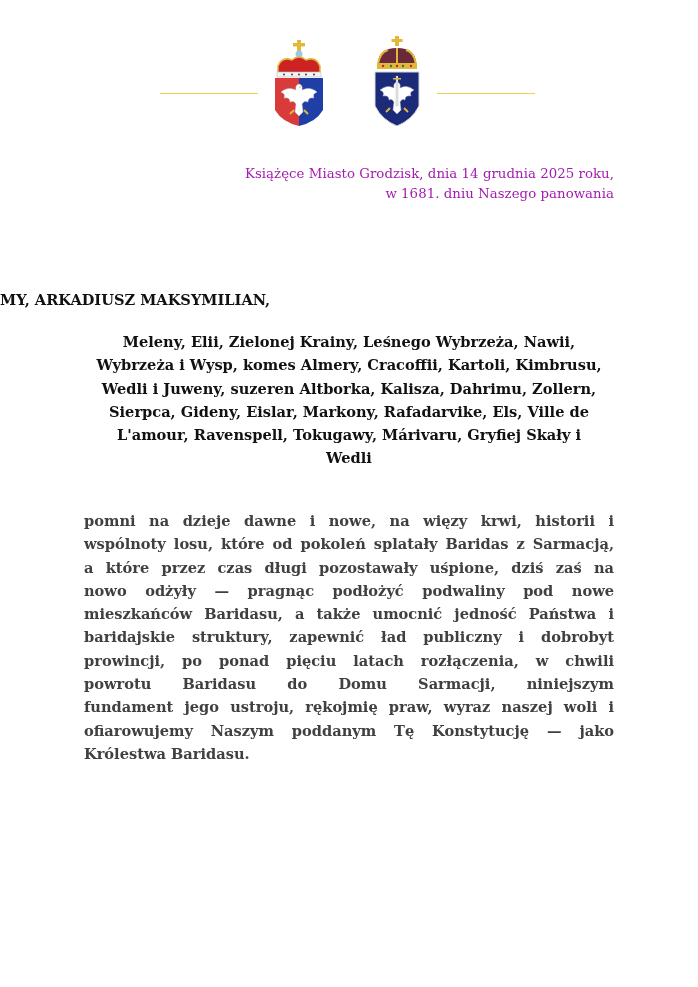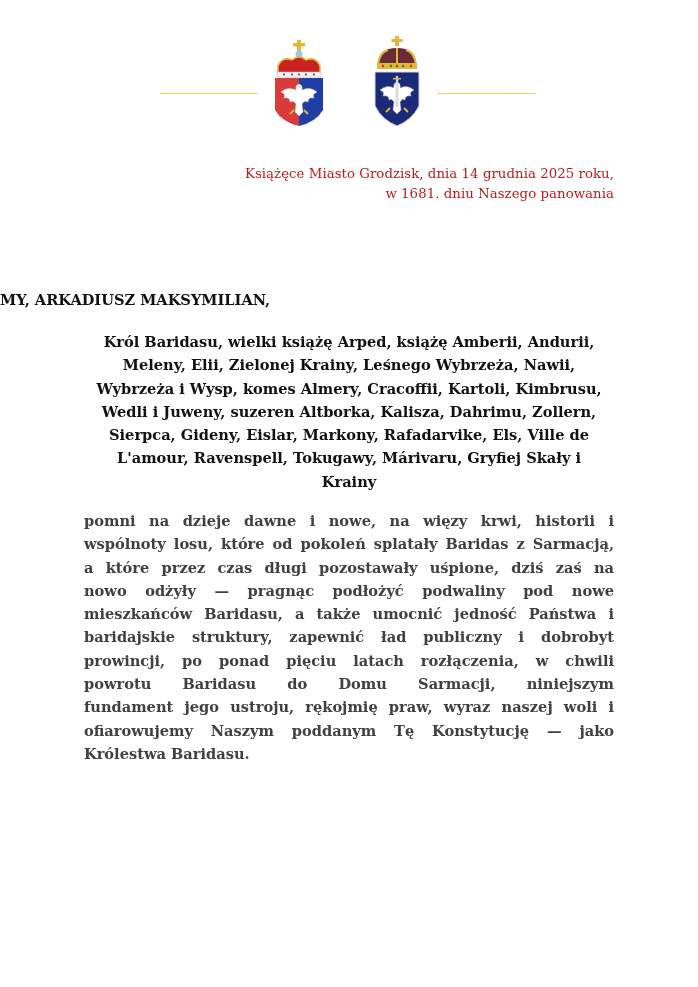--- a/index.html
+++ b/index.html
@@ -37,21 +37,21 @@
     .crest-right { left: 372px; top: 36px; width: 50px; height: 90px; }
 
     .dateline {
       position: absolute;
       right: 84px;
       top: 164px;
       text-align: right;
       font-family: "DejaVu Serif", serif;
       font-size: 13.3px;
       line-height: 20px;
-      color: #b91c1c;
+      color: #a21caf;
       letter-spacing: 0.05px;
     }
     .dateline div { white-space: nowrap; }
 
     .title {
       position: absolute;
       left: 0;
       width: 698px;
       top: 290px;
       font-weight: bold;
@@ -144,27 +144,26 @@
 </svg>
 
 <div class="dateline">
   <div>Książęce Miasto Grodzisk, dnia 14 grudnia 2025 roku,</div>
   <div>w 1681. dniu Naszego panowania</div>
 </div>
 
 <div class="title">MY, ARKADIUSZ MAKSYMILIAN,</div>
 
 <div class="titles">
-  <div>Król Baridasu, wielki książę Arped, książę Amberii, Andurii,</div>
   <div>Meleny, Elii, Zielonej Krainy, Leśnego Wybrzeża, Nawii,</div>
   <div>Wybrzeża i Wysp, komes Almery, Cracoffii, Kartoli, Kimbrusu,</div>
   <div>Wedli i Juweny, suzeren Altborka, Kalisza, Dahrimu, Zollern,</div>
   <div>Sierpca, Gideny, Eislar, Markony, Rafadarvike, Els, Ville de</div>
   <div>L'amour, Ravenspell, Tokugawy, Márivaru, Gryfiej Skały i</div>
-  <div>Krainy</div>
+  <div>Wedli</div>
 </div>
 
 <div class="body-text">
   <div class="line">pomni na dzieje dawne i nowe, na więzy krwi, historii i</div>
   <div class="line">wspólnoty losu, które od pokoleń splatały Baridas z Sarmacją,</div>
   <div class="line">a które przez czas długi pozostawały uśpione, dziś zaś na</div>
   <div class="line">nowo odżyły — pragnąc podłożyć podwaliny pod nowe</div>
   <div class="line">mieszkańców Baridasu, a także umocnić jedność Państwa i</div>
   <div class="line">baridajskie struktury, zapewnić ład publiczny i dobrobyt</div>
   <div class="line">prowincji, po ponad pięciu latach rozłączenia, w chwili</div>

